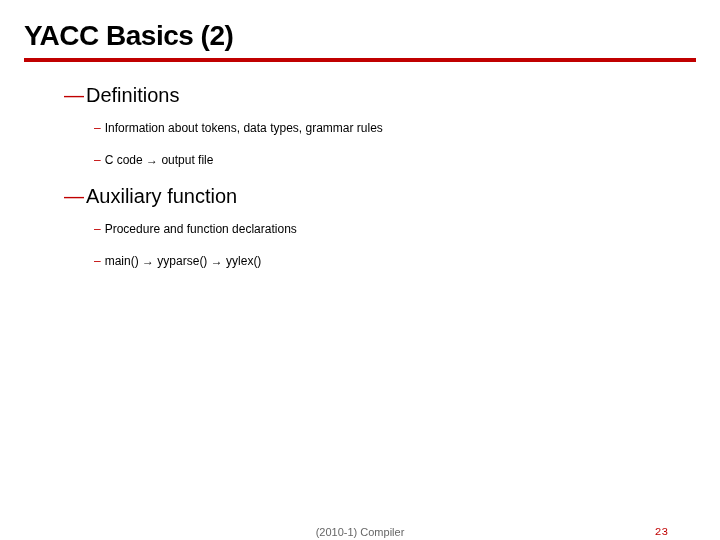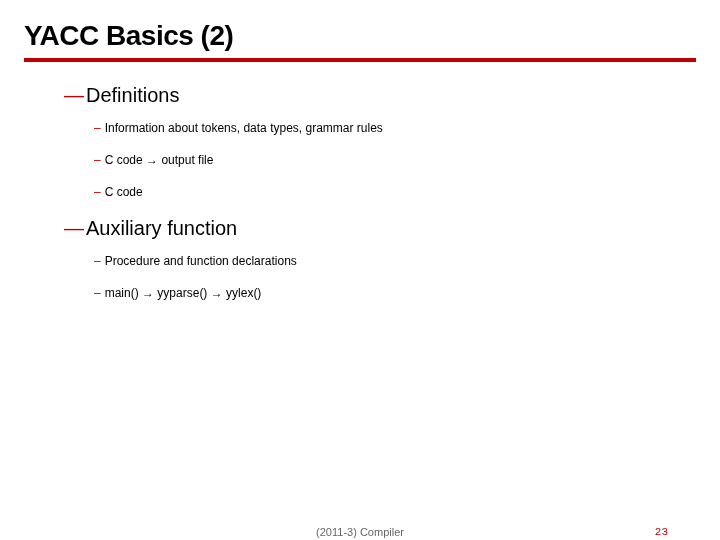--- a/index.html
+++ b/index.html
@@ -84,36 +84,33 @@
     <div class="sub">
       <div class="sub-item">
         <span class="sub-dash">–</span><span>Information about tokens, data types, grammar rules</span>
       </div>
       <div class="sub-item">
         <span class="sub-dash">–</span><span>C code → output file</span>
       </div>
     </div>
 
     <div class="sub">
-      <div class="sub-item">
-        <span class="sub-dash">–</span><span>C code</span>
-      </div>
     </div>
 
     <div class="section">
       <span class="dash-red">—</span><span>Auxiliary function</span>
     </div>
     <div class="sub">
       <div class="sub-item">
         <span class="sub-dash">–</span><span>Procedure and function declarations</span>
       </div>
       <div class="sub-item">
         <span class="sub-dash">–</span><span>main() → yyparse() → yylex()</span>
       </div>
     </div>
 
   </div>
 
   <div class="footer">
-    <span class="footer-center">(2011-3) Compiler</span>
+    <span class="footer-center">(2010-1) Compiler</span>
     <span class="footer-right">23</span>
   </div>
 </div>
 
 </body></html>

